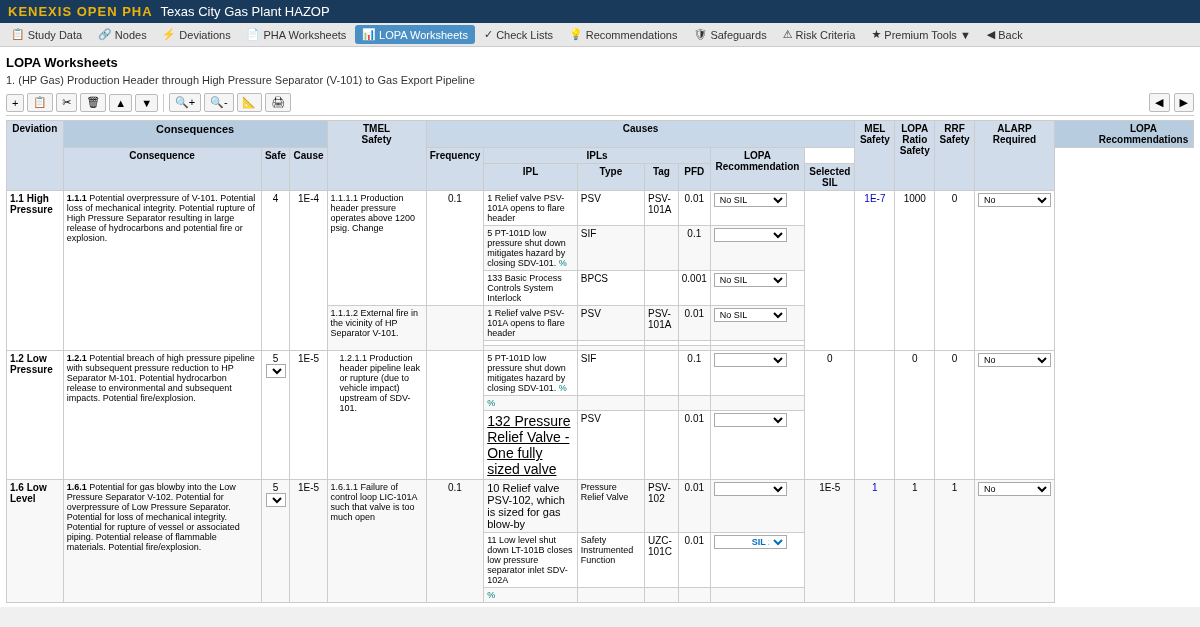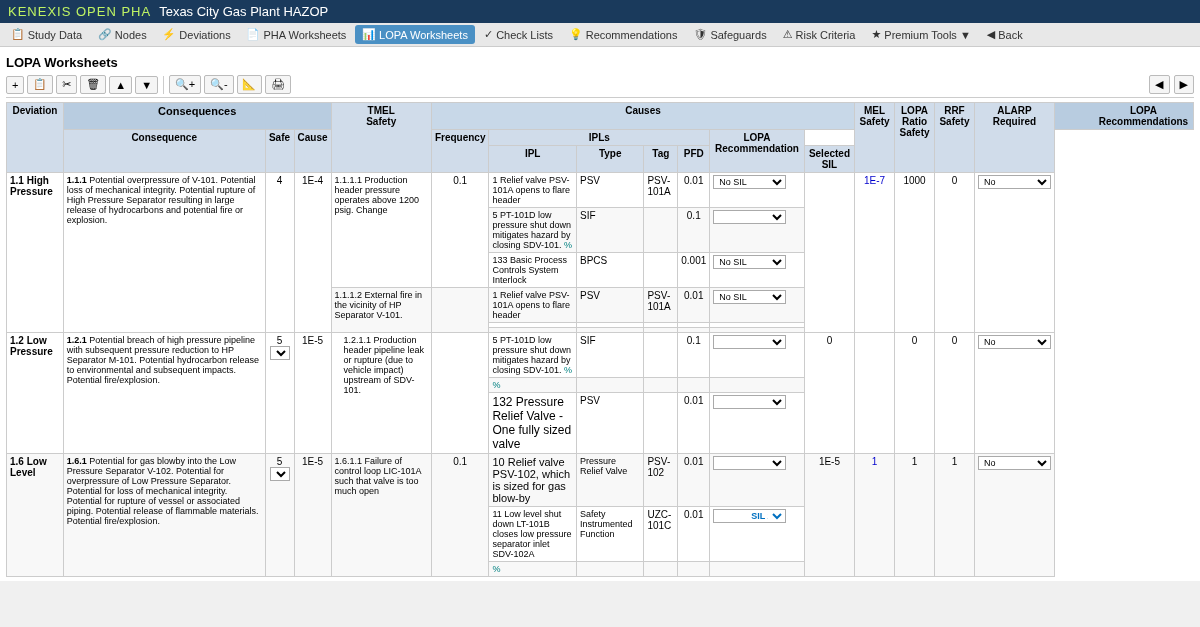--- a/index.html
+++ b/index.html
@@ -9,24 +9,24 @@
     #app-header {
       background: #1a3a5c;
       color: #fff;
       padding: 4px 8px;
       display: flex;
       align-items: center;
       gap: 8px;
     }
     #app-header .brand {
       font-size: 13px;
-      font-weight: normal;
+      font-weight: bold;
       letter-spacing: 1px;
       text-transform: uppercase;
-      color: #bef264;
+      color: #eab308;
     }
     #app-header .title {
       font-size: 13px;
       color: #fff;
     }
 
     
     #nav-bar {
       background: #e8e8e8;
       border-bottom: 1px solid #ccc;
@@ -190,20 +190,21 @@
     <span>Premium Tools ▼</span>
   </div>
   <div class="nav-item">
     <span class="nav-icon">◀</span>
     <span>Back</span>
   </div>
 </div>
 
 <div id="content">
   <div id="page-title">LOPA Worksheets</div>
+  <div id="breadcrumb">1. (HP Gas) Production Header through High Pressure Separator (V-101) to Gas Export Pipeline</div>
 
   <div id="toolbar">
     <button class="toolbar-btn">+</button>
     <button class="toolbar-btn">📋</button>
     <button class="toolbar-btn">✂</button>
     <button class="toolbar-btn">🗑</button>
     <button class="toolbar-btn">▲</button>
     <button class="toolbar-btn">▼</button>
     <div class="toolbar-sep"></div>
     <button class="toolbar-btn">🔍+</button>
@@ -347,21 +348,21 @@
           </td>
         </tr>
         <tr>
           <td style="font-size:9px;"><span class="cell-teal">%</span></td>
           <td></td>
           <td></td>
           <td></td>
           <td></td>
         </tr>
         <tr>
-          <td style="font-size:12px;">132 Pressure Relief Valve - One fully sized valve</td>
+          <td style="font-size:14px;text-decoration:underline;">132 Pressure Relief Valve - One fully sized valve</td>
           <td>PSV</td>
           <td></td>
           <td class="cell-center">0.01</td>
           <td>
             <select class="small-select"><option></option></select>
           </td>
         </tr>
 
         <tr>
           <td rowspan="3" class="deviation-cell row-span-td">1.6 Low Level</td>

